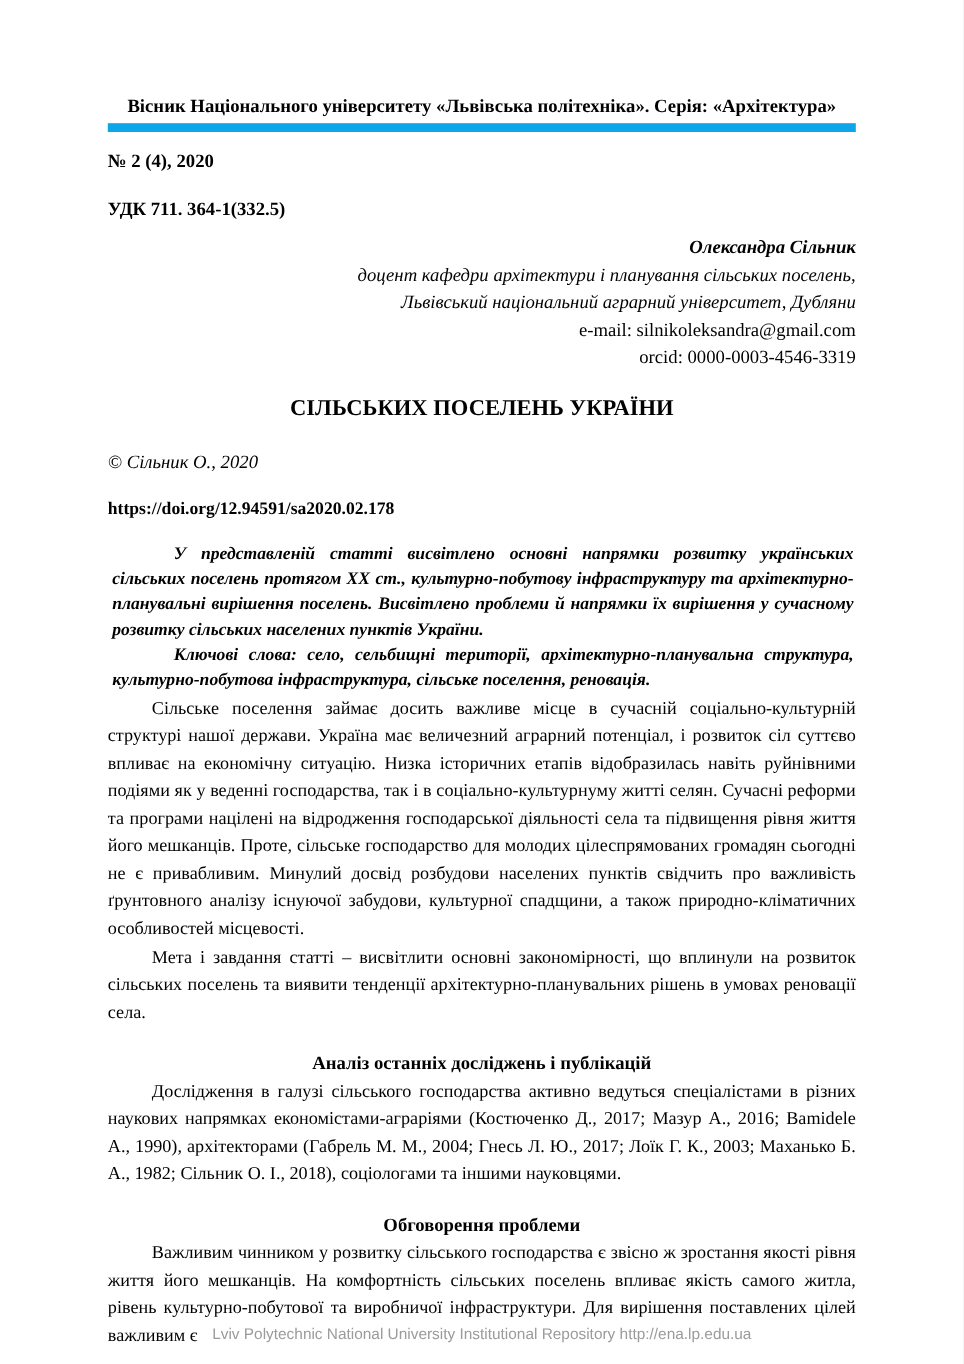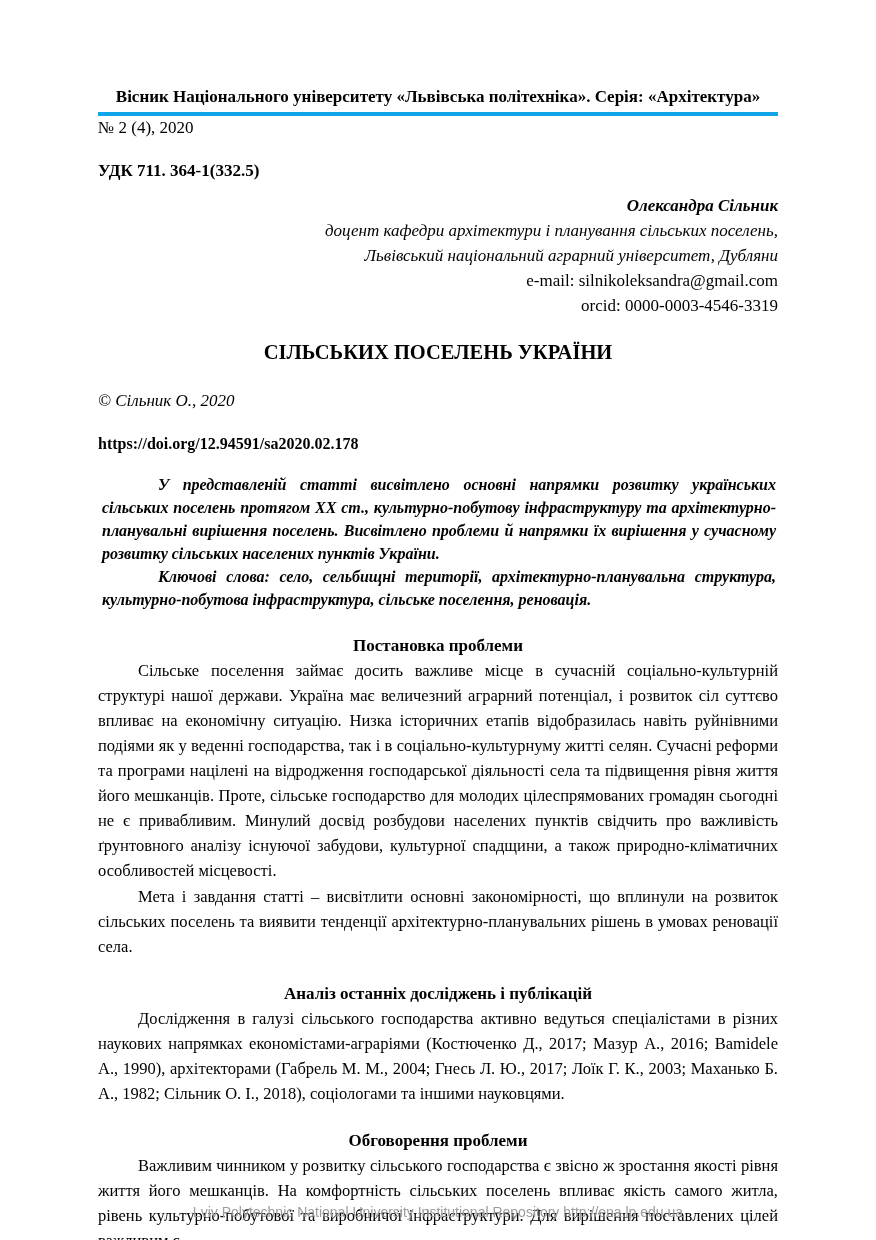--- a/index.html
+++ b/index.html
@@ -19,27 +19,27 @@
     left: 98px;
     right: 98px;
     top: 86px;
   }
   .journal-header {
     text-align: center;
     font-weight: bold;
     font-size: 17px;
     line-height: 22px;
     padding-bottom: 4px;
-    border-bottom: 4px solid #0ea5e9;
+    border-bottom: 8px solid #0ea5e9;
   }
   .issue-line {
-    font-weight: normal;
+    font-weight: bold;
     font-size: 17px;
     line-height: 22px;
-    margin-top: 1px;
+    margin-top: 16px;
     text-align: left;
   }
   .udk-line {
     font-weight: bold;
     font-size: 17px;
     margin-top: 22px;
   }
   .author-block {
     margin-top: 12px;
     text-align: right;
@@ -126,21 +126,20 @@
 
     <div class="copyright-line">© Сільник О., 2020</div>
 
     <div class="doi-line">https://doi.org/12.94591/sa2020.02.178</div>
 
     <div class="abstract">
       <p>У представленій статті висвітлено основні напрямки розвитку українських сільських поселень протягом ХХ ст., культурно-побутову інфраструктуру та архітектурно-планувальні вирішення поселень. Висвітлено проблеми й напрямки їх вирішення у сучасному розвитку сільських населених пунктів України.</p>
       <p><span>Ключові слова:</span><span> село, сельбищні території, архітектурно-планувальна структура, культурно-побутова інфраструктура, сільське поселення, реновація.</span></p>
     </div>
 
-    <div class="section-heading">Постановка проблеми</div>
     <p class="body-par">Сільське поселення займає досить важливе місце в сучасній соціально-культурній структурі нашої держави. Україна має величезний аграрний потенціал, і розвиток сіл суттєво впливає на економічну ситуацію. Низка історичних етапів відобразилась навіть руйнівними подіями як у веденні господарства, так і в соціально-культурнуму житті селян. Сучасні реформи та програми націлені на відродження господарської діяльності села та підвищення рівня життя його мешканців. Проте, сільське господарство для молодих цілеспрямованих громадян сьогодні не є привабливим. Минулий досвід розбудови населених пунктів свідчить про важливість ґрунтовного аналізу існуючої забудови, культурної спадщини, а також природно-кліматичних особливостей місцевості.</p>
     <p class="body-par"><span class="lead">Мета і завдання статті</span><span> – висвітлити основні закономірності, що вплинули на розвиток сільських поселень та виявити тенденції архітектурно-планувальних рішень в умовах реновації села.</span></p>
 
     <div class="section-heading">Аналіз останніх досліджень і публікацій</div>
     <p class="body-par">Дослідження в галузі сільського господарства активно ведуться спеціалістами в різних наукових напрямках економістами-аграріями (Костюченко Д., 2017; Мазур А., 2016; Bamidele A., 1990), архітекторами (Габрель М. М., 2004; Гнесь Л. Ю., 2017; Лоїк Г. К., 2003; Маханько Б. А., 1982; Сільник О. І., 2018), соціологами та іншими науковцями.</p>
 
     <div class="section-heading">Обговорення проблеми</div>
     <p class="body-par">Важливим чинником у розвитку сільського господарства є звісно ж зростання якості рівня життя його мешканців. На комфортність сільських поселень впливає якість самого житла, рівень культурно-побутової та виробничої інфраструктури. Для вирішення поставлених цілей важливим є</p>
 
   </div>

